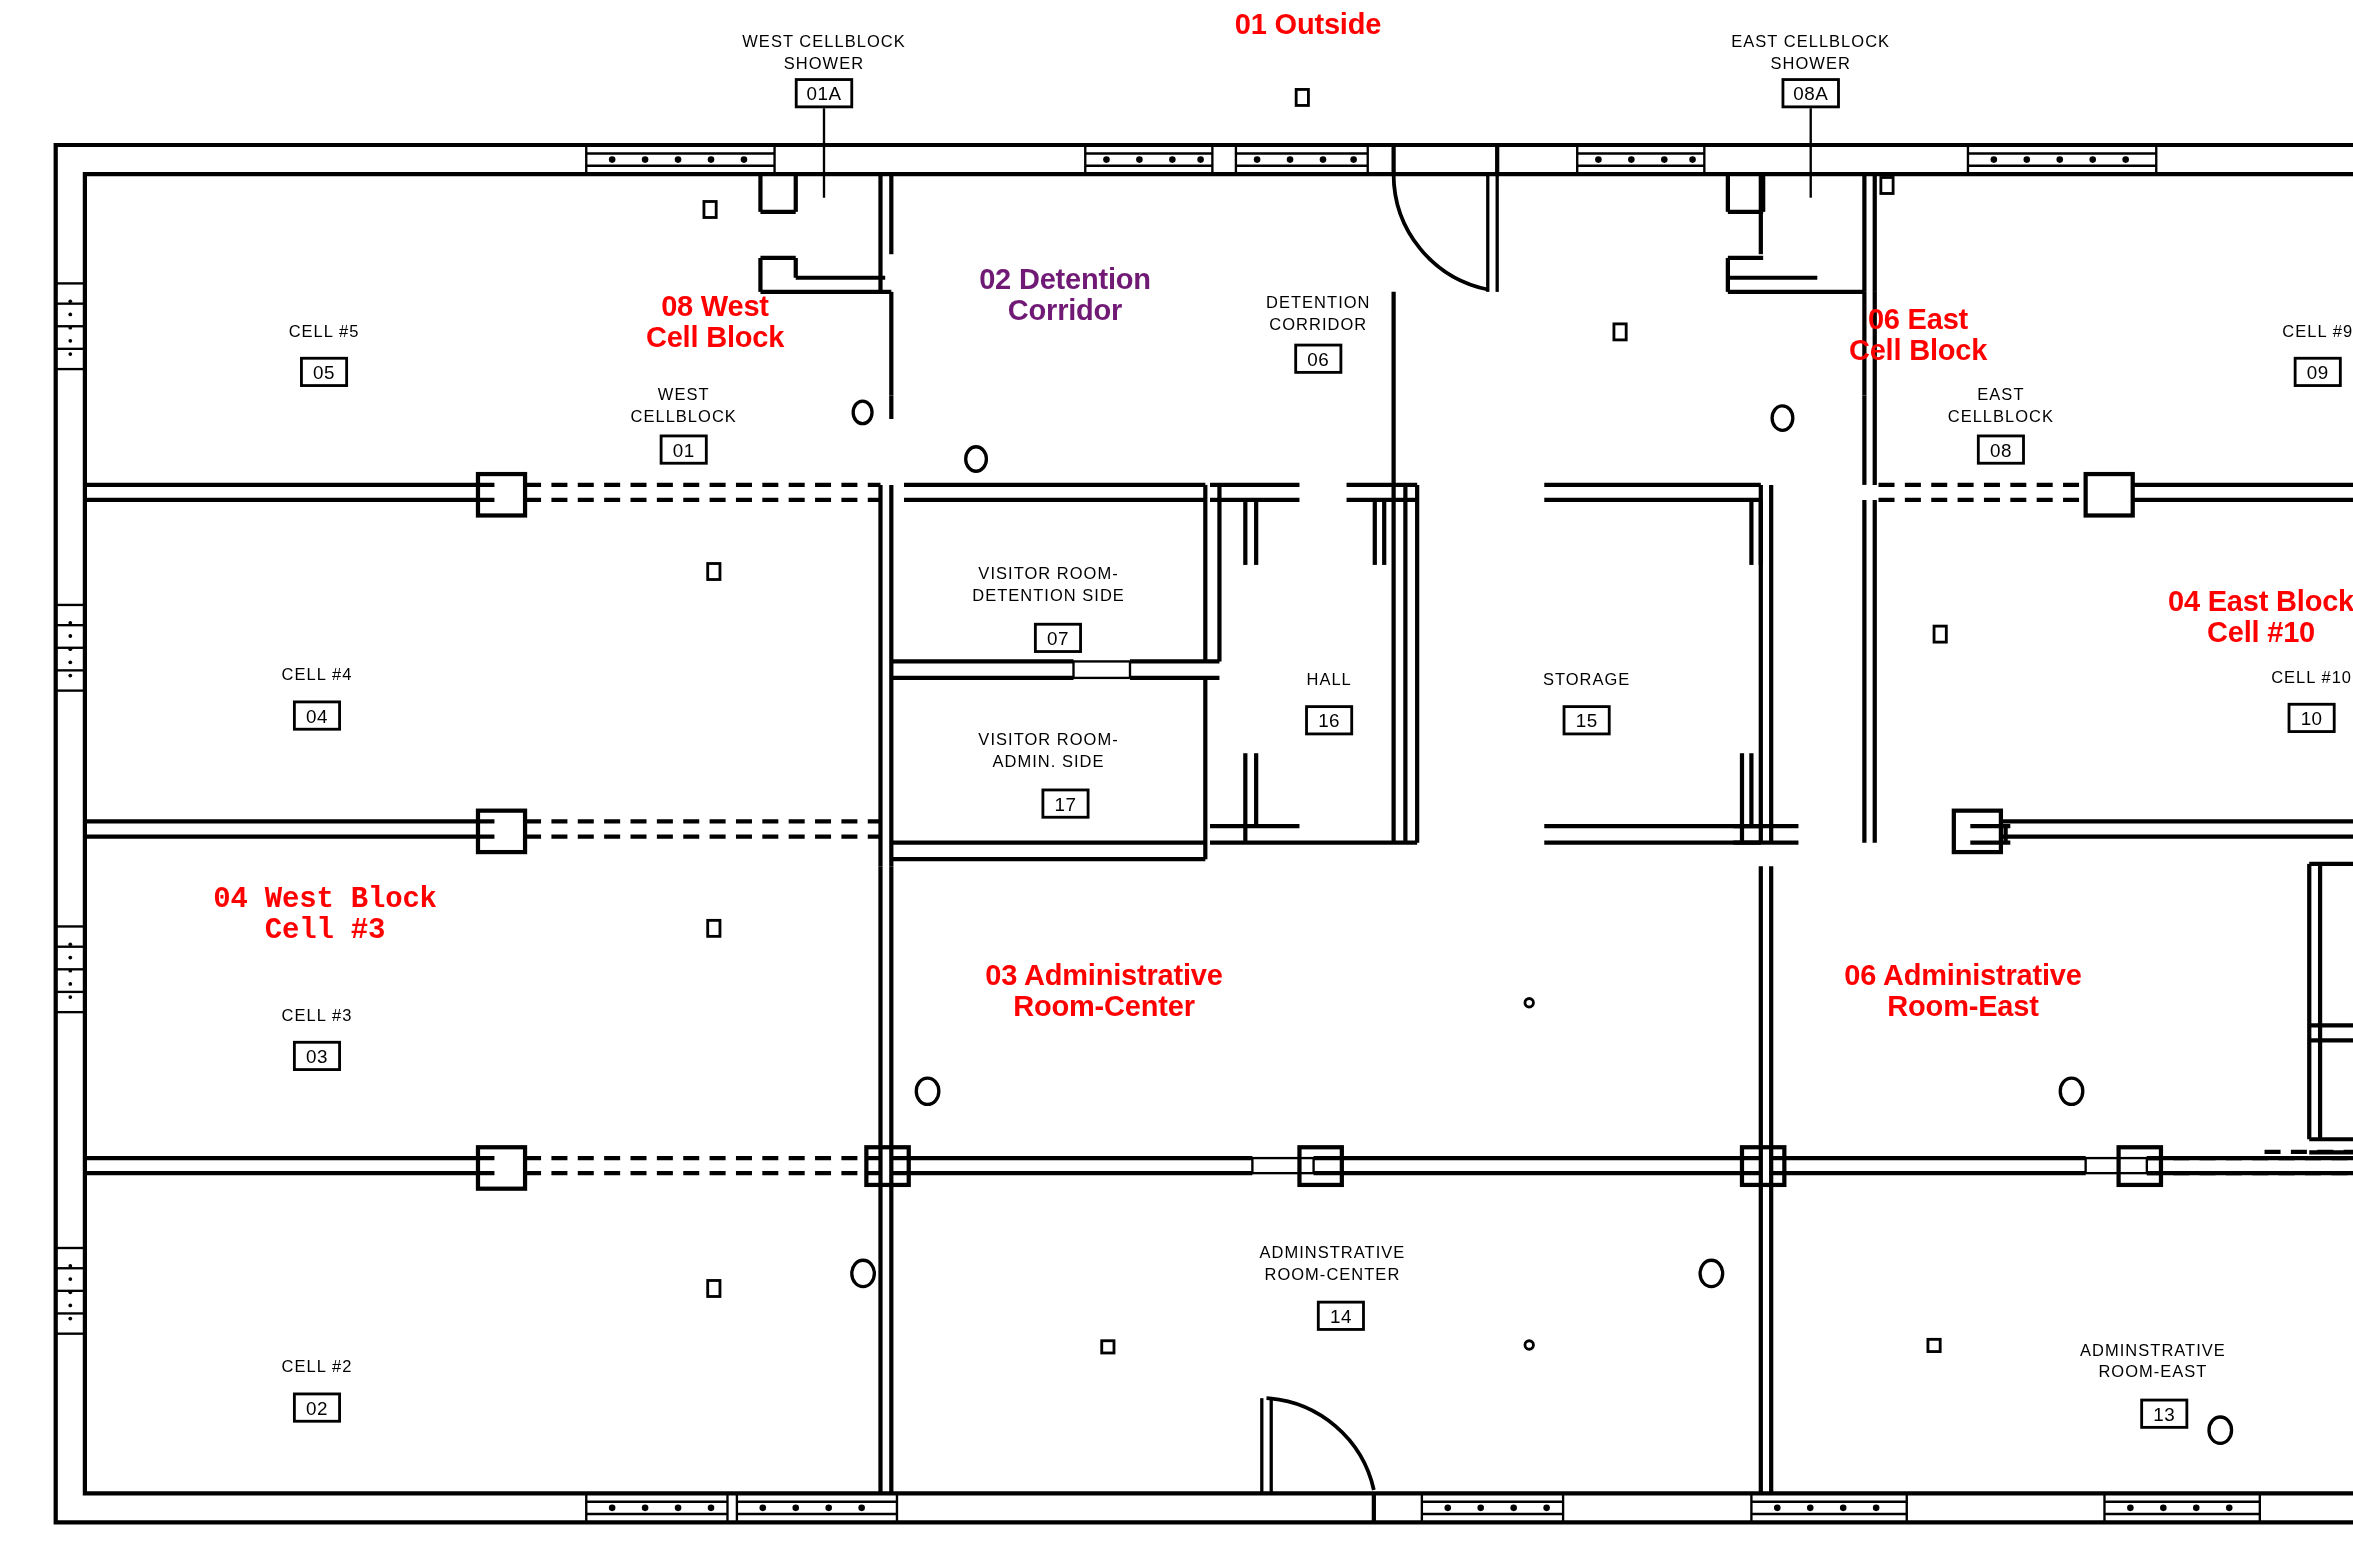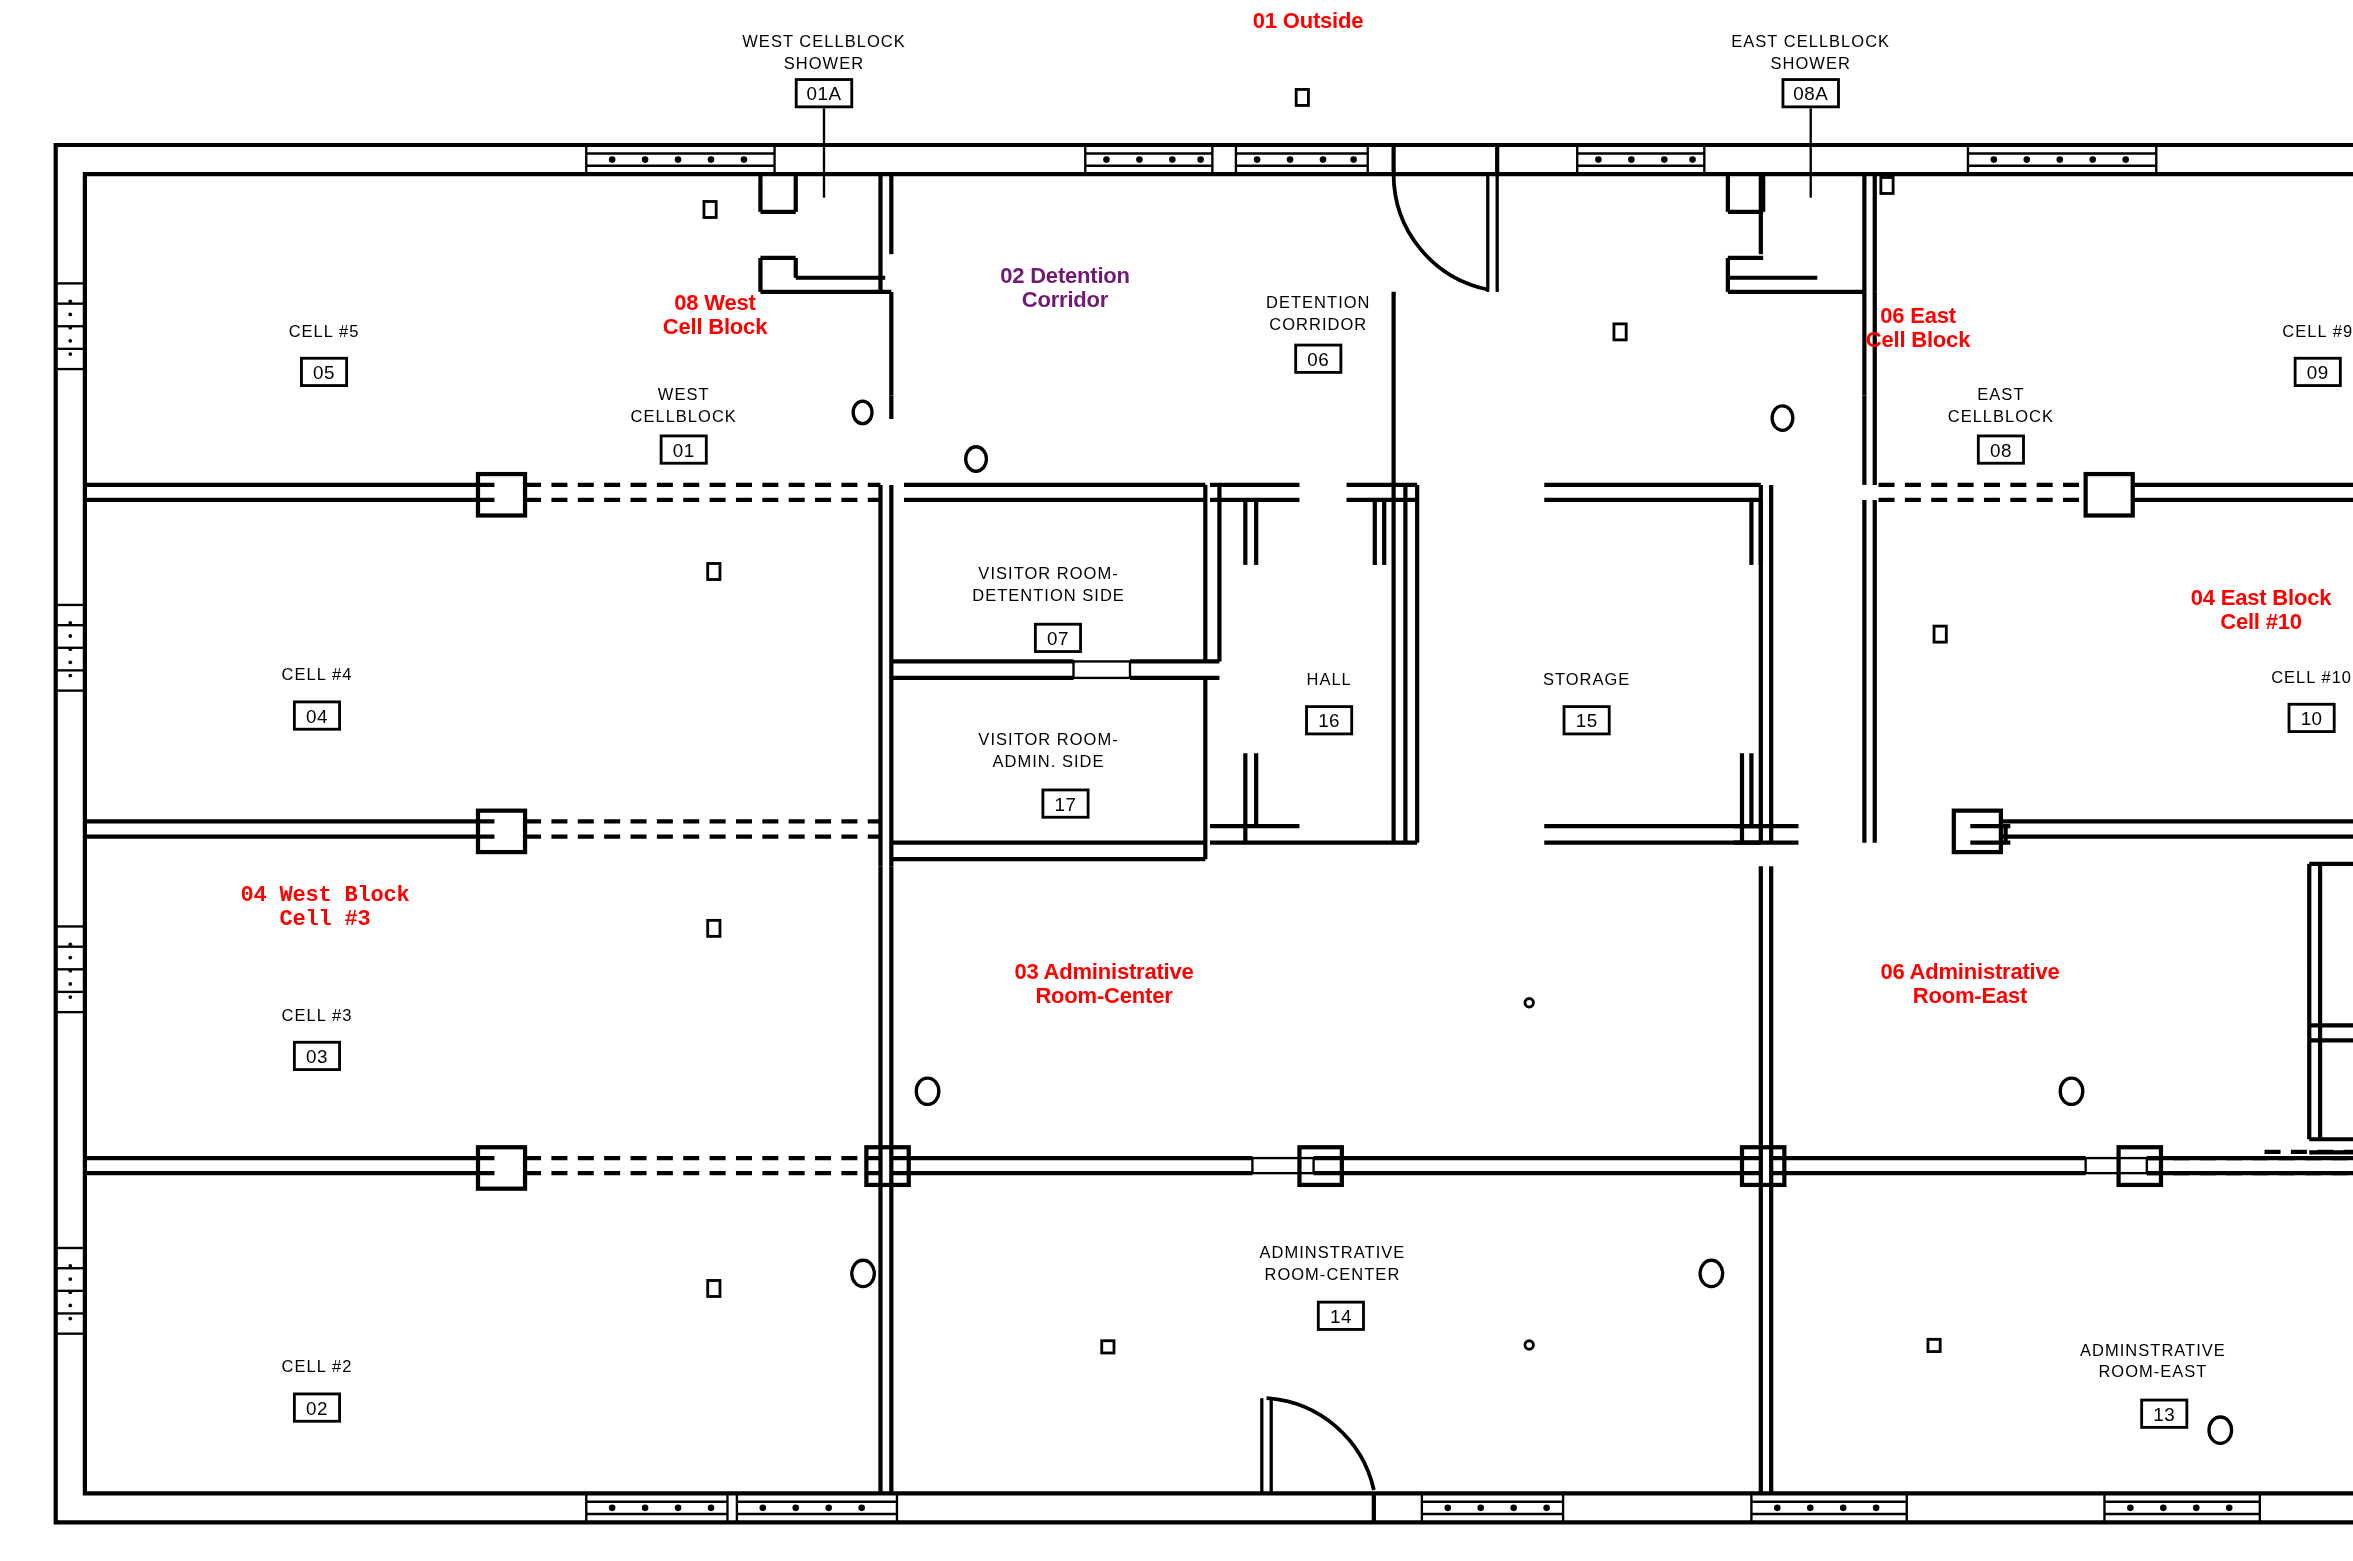--- a/index.html
+++ b/index.html
@@ -88,21 +88,21 @@
     font-size: 40px;
     fill: #000000;
     text-anchor: middle;
     letter-spacing: 1px;
   }
   .annot {
     position: absolute;
     color: #FF0000;
     font-family: "Liberation Sans", sans-serif;
     font-weight: bold;
-    font-size: 22px;
+    font-size: 29px;
     line-height: 1.07;
     text-align: center;
     white-space: pre-line;
     letter-spacing: -0.2px;
     transform: translateX(-50%);
     pointer-events: none;
   }
 </style>
 </head>
 <body>
@@ -630,21 +630,21 @@
   <div id="annotation-layer">
       <div class="annot" style="left: 1308px; top: 9.4px; color: rgb(255, 0, 0);">01 Outside</div>
       <div class="annot" style="left: 1065px; top: 264px; color: #701a75;">02 Detention
 Corridor</div>
       <div class="annot" style="left: 715px; top: 291px; color: rgb(255, 0, 0);">08 West
 Cell Block</div>
       <div class="annot" style="left: 325px; top: 884px; color: rgb(255, 0, 0); font-family: Liberation Mono, monospace;">04 West Block
 Cell #3</div>
       <div class="annot" style="left: 1104px; top: 960px; color: rgb(255, 0, 0);">03 Administrative
 Room-Center</div>
-      <div class="annot" style="left: 1963px; top: 960px; color: rgb(255, 0, 0); margin-left: 7px;">06 Administrative
+      <div class="annot" style="left: 1963px; top: 960px; color: rgb(255, 0, 0);">06 Administrative
 Room-East</div>
       <div class="annot" style="left: 1918px; top: 304px; color: rgb(255, 0, 0);">06 East
 Cell Block</div>
       <div class="annot" style="left: 2261px; top: 586px; color: rgb(255, 0, 0);">04 East Block
 Cell #10</div>
     </div>
 
 </div>
 
 

